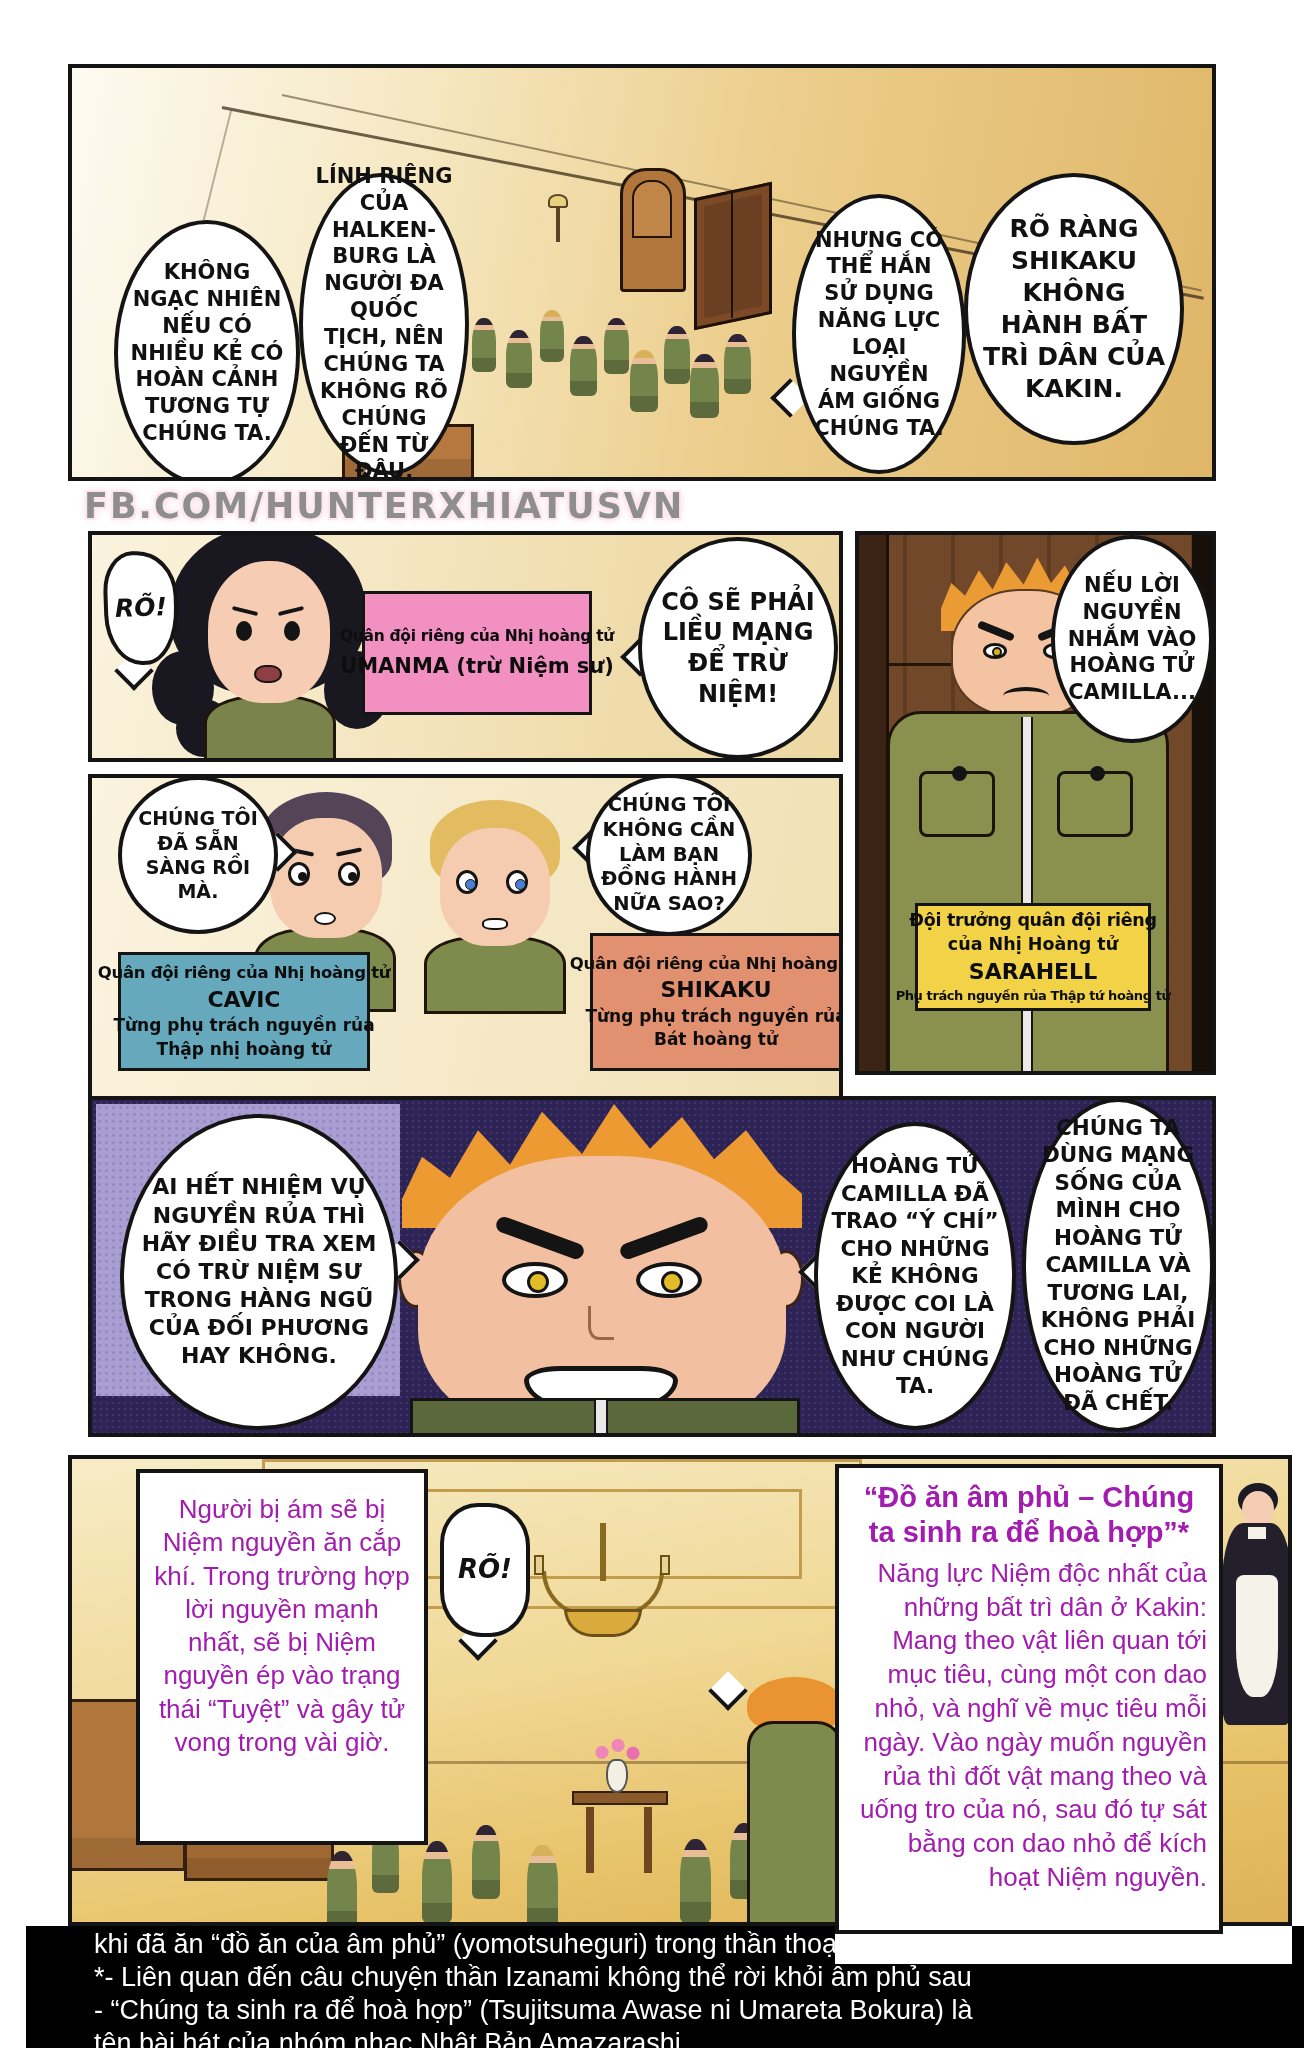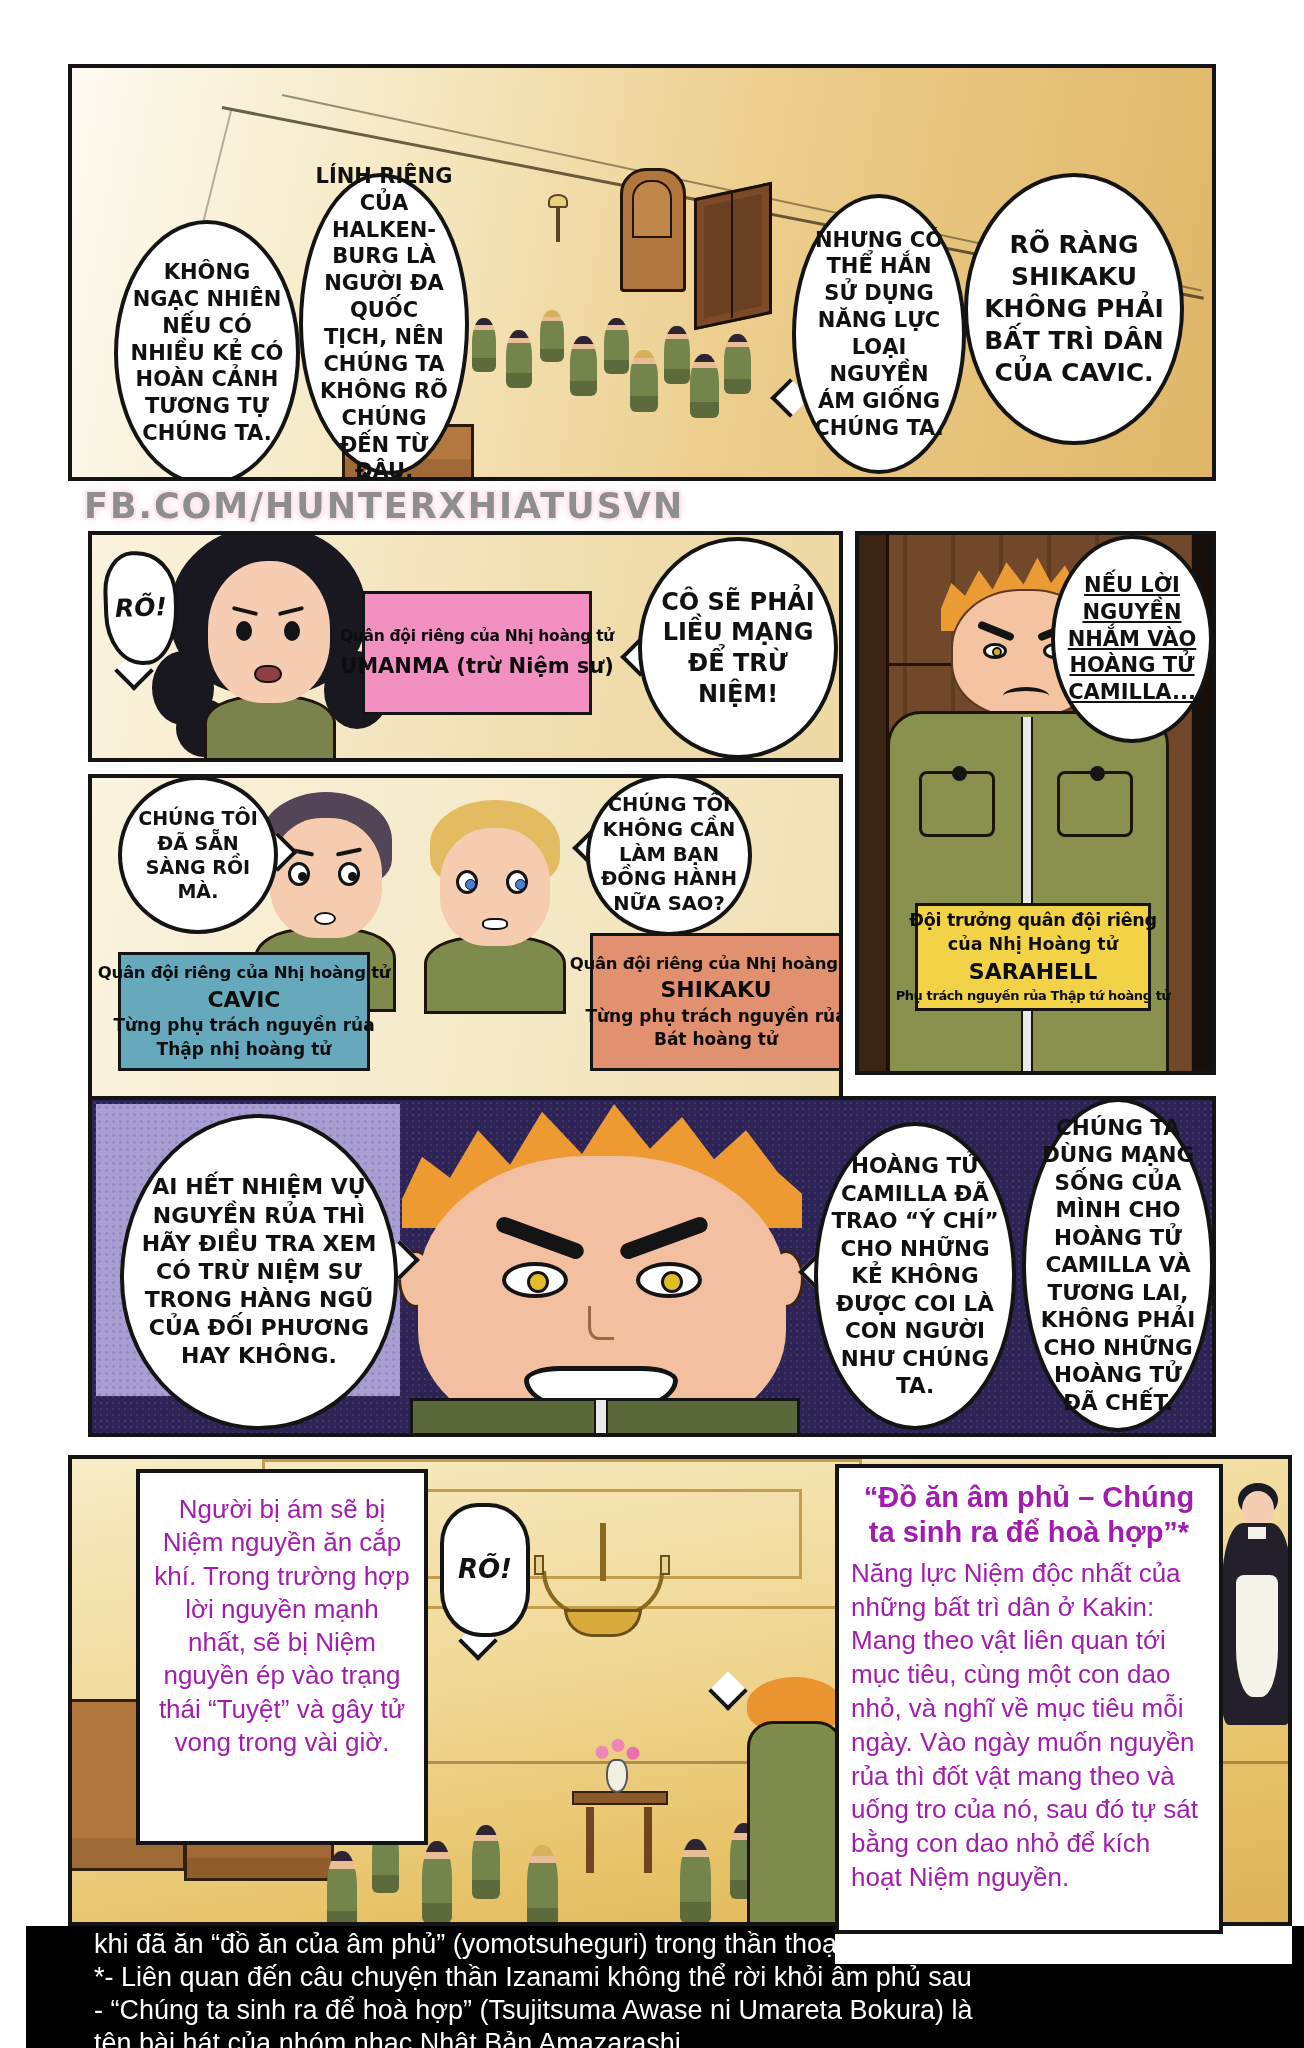--- a/index.html
+++ b/index.html
@@ -64,21 +64,21 @@
     </div>
     <div class="tail" style="left:296px;top:392px;transform:rotate(-45deg);"></div>
     <div class="bubble" style="left:227px;top:105px;width:170px;height:302px;font-size:21px;border-radius:48% 52% 46% 54%/50% 50% 50% 50%;">
       <span>LÍNH RIÊNG CỦA HALKEN-BURG LÀ NGƯỜI ĐA QUỐC TỊCH, NÊN CHÚNG TA KHÔNG RÕ CHÚNG ĐẾN TỪ ĐÂU.</span>
     </div>
     <div class="tail" style="left:704px;top:316px;transform:rotate(45deg);"></div>
     <div class="bubble" style="left:720px;top:126px;width:174px;height:280px;font-size:21px;align-items:center;">
       <span>NHƯNG CÓ THỂ HẮN SỬ DỤNG NĂNG LỰC LOẠI NGUYỀN ÁM GIỐNG CHÚNG TA.</span>
     </div>
     <div class="bubble" style="left:892px;top:105px;width:220px;height:272px;font-size:25px;">
-      <span>RÕ RÀNG SHIKAKU KHÔNG PHẢI BẤT TRÌ DÂN CỦA CAVIC.</span>
+      <span>RÕ RÀNG SHIKAKU KHÔNG HÀNH BẤT TRÌ DÂN CỦA KAKIN.</span>
     </div>
   </div>
 
   <div class="abs wm" style="left:84px;top:486px;">FB.COM/HUNTERXHIATUSVN</div>
 
   <div class="panel" style="left:88px;top:531px;width:755px;height:231px;
               background:linear-gradient(100deg,#faf3de 0%,#f0dcab 70%,#ecd9a4 100%);">
     <div class="abs" style="left:78px;top:-10px;width:196px;height:170px;background:#191820;border-radius:50% 50% 45% 45%;"></div>
     <div class="abs" style="left:60px;top:116px;width:62px;height:74px;background:#191820;border-radius:50%;"></div>
     <div class="abs" style="left:232px;top:116px;width:66px;height:78px;background:#191820;border-radius:50%;"></div>
@@ -130,21 +130,21 @@
     </div>
     <div class="abs" style="left:28px;top:176px;width:282px;height:368px;background:#8a914f;border:3px solid #1d1409;border-radius:34px 34px 0 0;"></div>
     <div class="abs" style="left:162px;top:182px;width:12px;height:360px;background:#e9e9e9;border-left:2px solid #1d1409;border-right:2px solid #1d1409;"></div>
     <div class="abs" style="left:60px;top:236px;width:76px;height:66px;background:#8a914f;border:3px solid #1d1409;border-radius:8px;">
       <div class="abs" style="left:30px;top:-8px;width:15px;height:15px;background:#141414;border-radius:50%;"></div>
     </div>
     <div class="abs" style="left:198px;top:236px;width:76px;height:66px;background:#8a914f;border:3px solid #1d1409;border-radius:8px;">
       <div class="abs" style="left:30px;top:-8px;width:15px;height:15px;background:#141414;border-radius:50%;"></div>
     </div>
 
-    <div class="bubble" style="left:192px;top:0;width:162px;height:208px;font-size:21px;text-decoration:underline;">
+    <div class="bubble" style="left:192px;top:0;width:162px;height:208px;font-size:21px;">
       <span>NẾU LỜI NGUYỀN NHẮM VÀO HOÀNG TỬ CAMILLA...</span>
     </div>
 
     <div class="label-box" style="left:56px;top:368px;width:236px;height:108px;background:#f2d348;gap:2px;">
       <span class="label-line" style="font-size:17.5px;letter-spacing:-0.3px;">Đội trưởng quân đội riêng</span>
       <span class="label-line" style="font-size:17.5px;">của Nhị Hoàng tử</span>
       <span class="label-line" style="font-size:22px;">SARAHELL</span>
       <span class="label-line" style="font-size:13px;letter-spacing:-0.4px;">Phụ trách nguyền rủa Thập tứ hoàng tử</span>
     </div>
   </div>
@@ -303,16 +303,16 @@
   <div class="abs" style="left:94px;top:1928px;width:1180px;z-index:3;color:#fff;
               font-family:'Liberation Sans',sans-serif;font-size:27px;line-height:1.22;">
     <div>khi đã ăn “đồ ăn của âm phủ” (yomotsuheguri) trong thần thoại Nhật Bản.</div>
     <div>*- Liên quan đến câu chuyện thần Izanami không thể rời khỏi âm phủ sau</div>
     <div>- “Chúng ta sinh ra để hoà hợp” (Tsujitsuma Awase ni Umareta Bokura) là</div>
     <div>tên bài hát của nhóm nhạc Nhật Bản Amazarashi.</div>
   </div>
 
   <div class="caption-box" style="left:835px;top:1464px;width:388px;height:470px;padding:12px 12px;z-index:6;">
     <div style="font-size:29px;font-weight:bold;text-align:center;line-height:1.22;margin-bottom:6px;">“Đồ ăn âm phủ – Chúng ta sinh ra để hoà hợp”*</div>
-    <div style="font-size:26px;line-height:1.3;text-align:left;">Năng lực Niệm độc nhất của những bất trì dân ở Kakin: Mang theo vật liên quan tới mục tiêu, cùng một con dao nhỏ, và nghĩ về mục tiêu mỗi ngày. Vào ngày muốn nguyền rủa thì đốt vật mang theo và uống tro của nó, sau đó tự sát bằng con dao nhỏ để kích hoạt Niệm nguyền.</div>
+    <div style="font-size:26px;line-height:1.3;text-align:right;">Năng lực Niệm độc nhất của những bất trì dân ở Kakin: Mang theo vật liên quan tới mục tiêu, cùng một con dao nhỏ, và nghĩ về mục tiêu mỗi ngày. Vào ngày muốn nguyền rủa thì đốt vật mang theo và uống tro của nó, sau đó tự sát bằng con dao nhỏ để kích hoạt Niệm nguyền.</div>
   </div>
 
 </div>
 
 </body></html>

